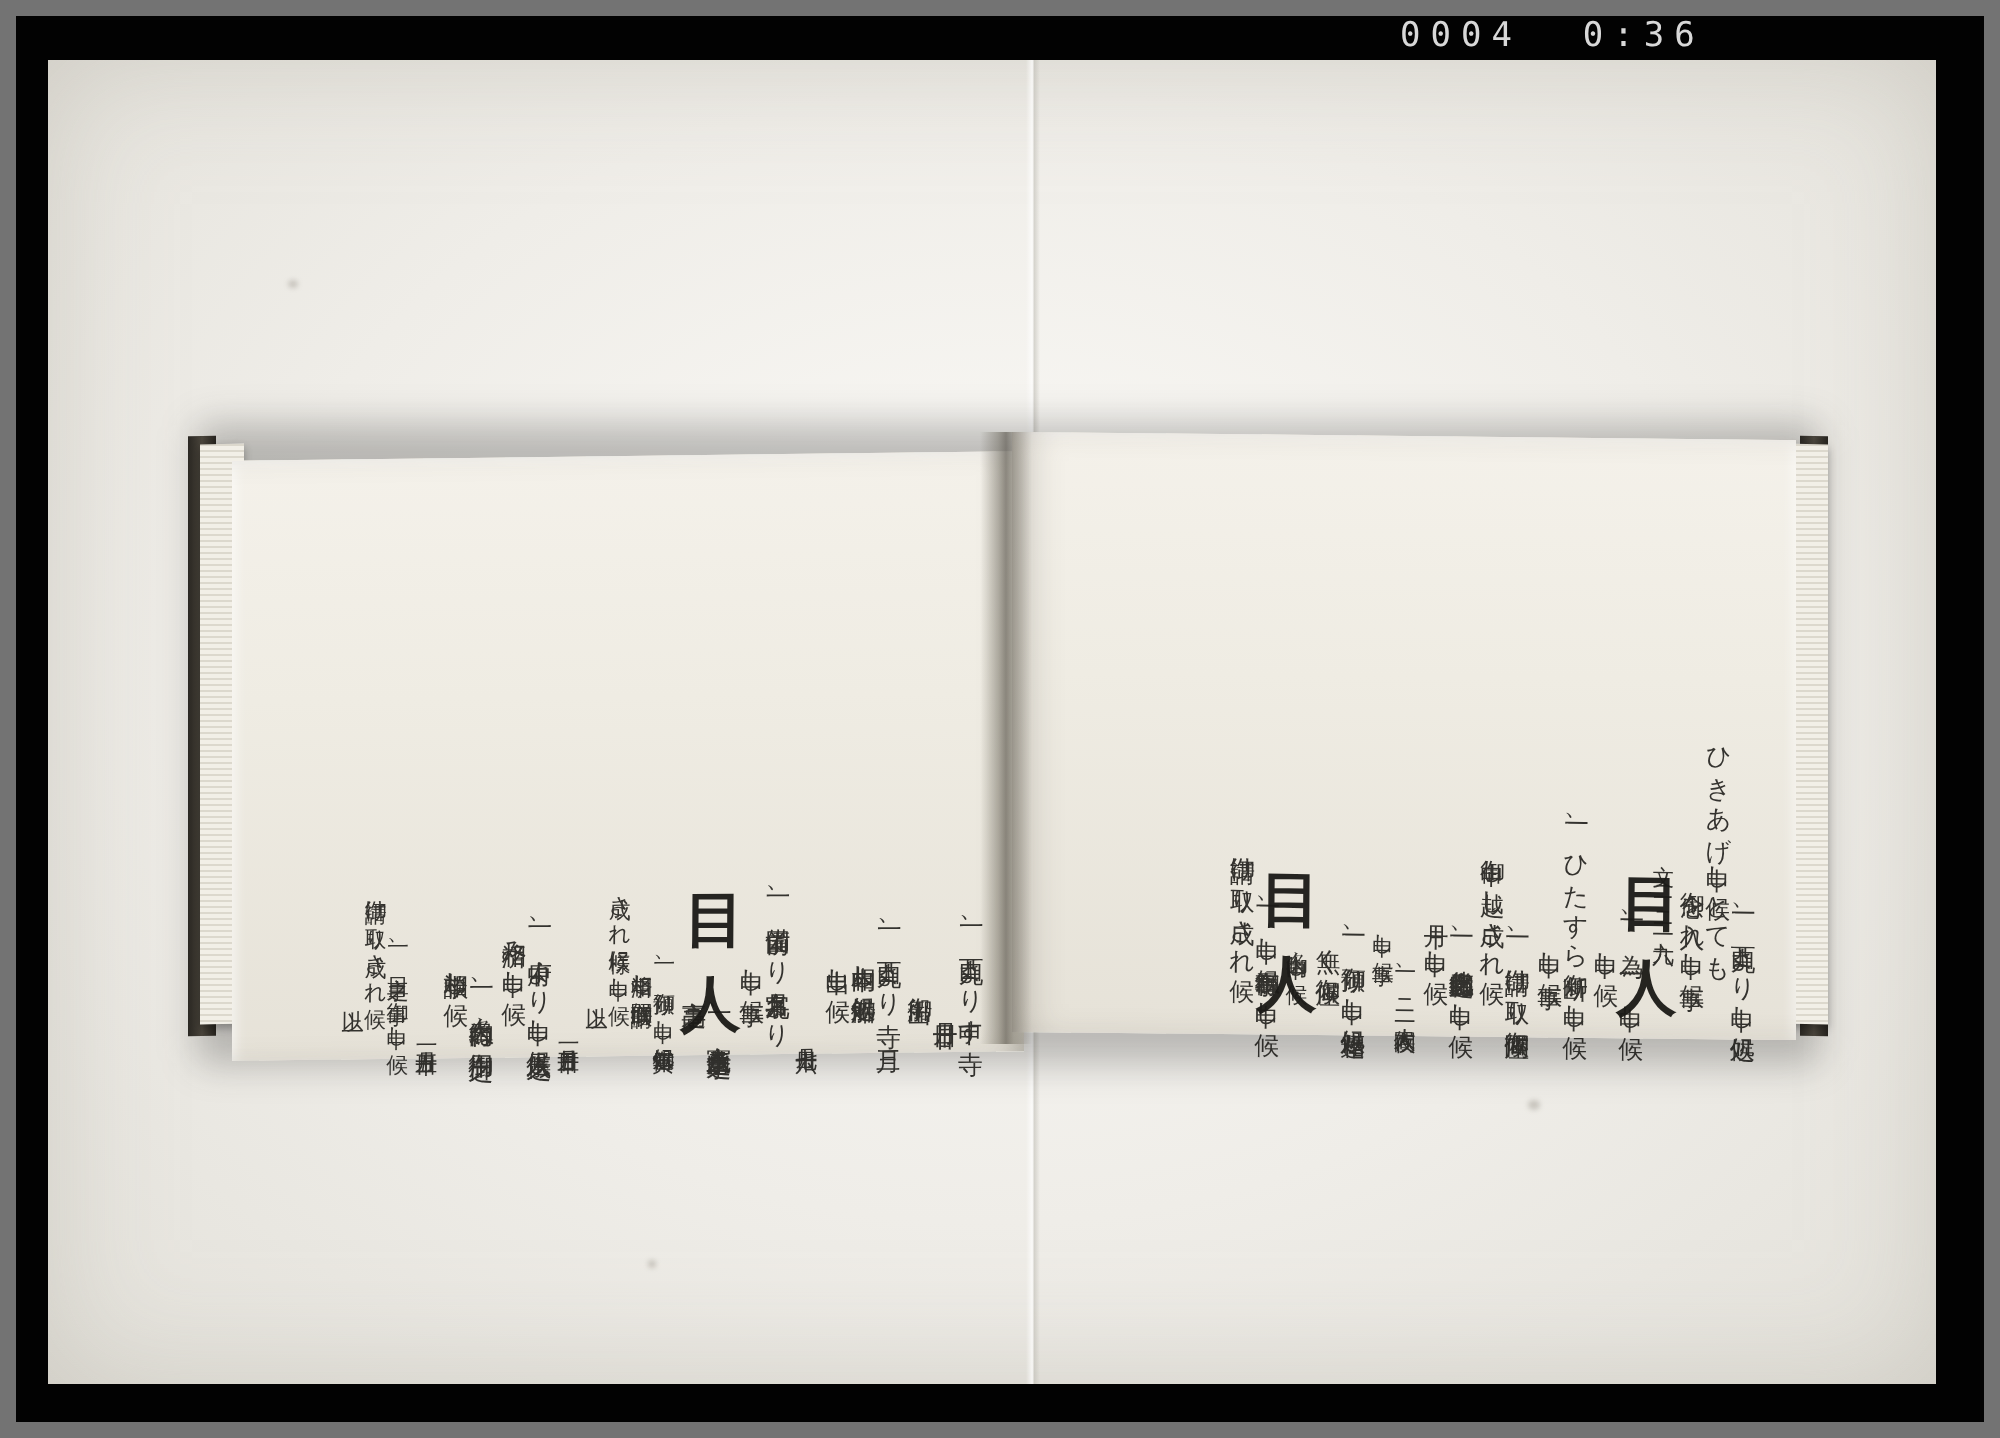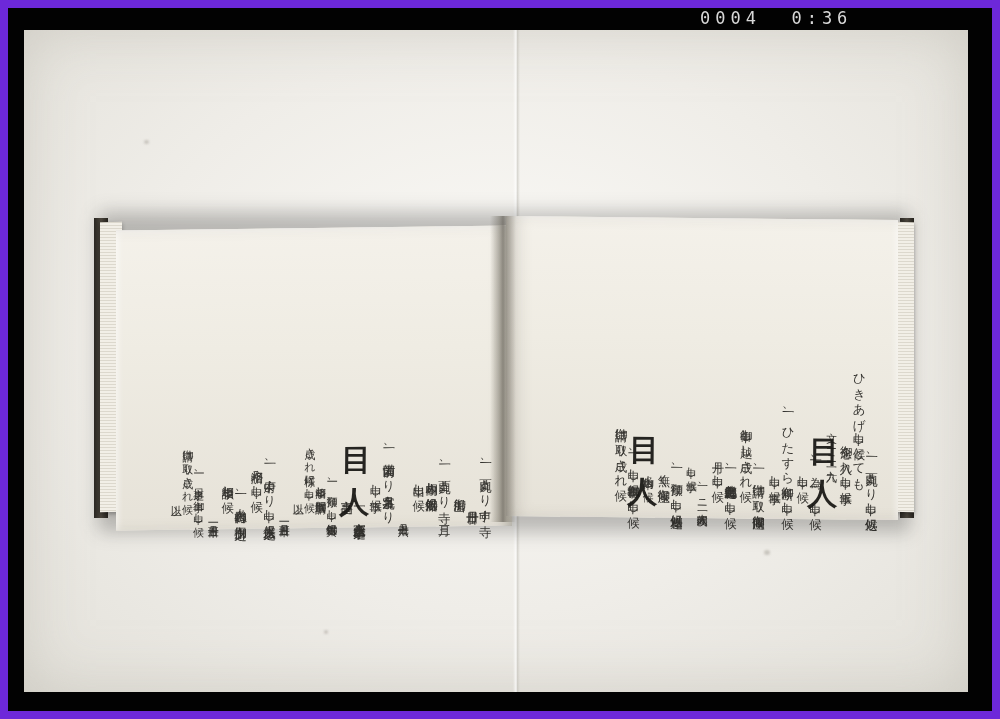--- a/index.html
+++ b/index.html
@@ -12,21 +12,21 @@
     height: 719px;
     overflow: hidden;
     font-family: "Liberation Sans", sans-serif;
   }
 
   
   .photo-plate {
     position: relative;
     width: 1000px;
     height: 719px;
-    background: #6d28d9;
+    background: #737373;
   }
 
   
   .film-border {
     position: absolute;
     left: 8px;
     top: 8px;
     width: 984px;
     height: 703px;
     background: #020202;

